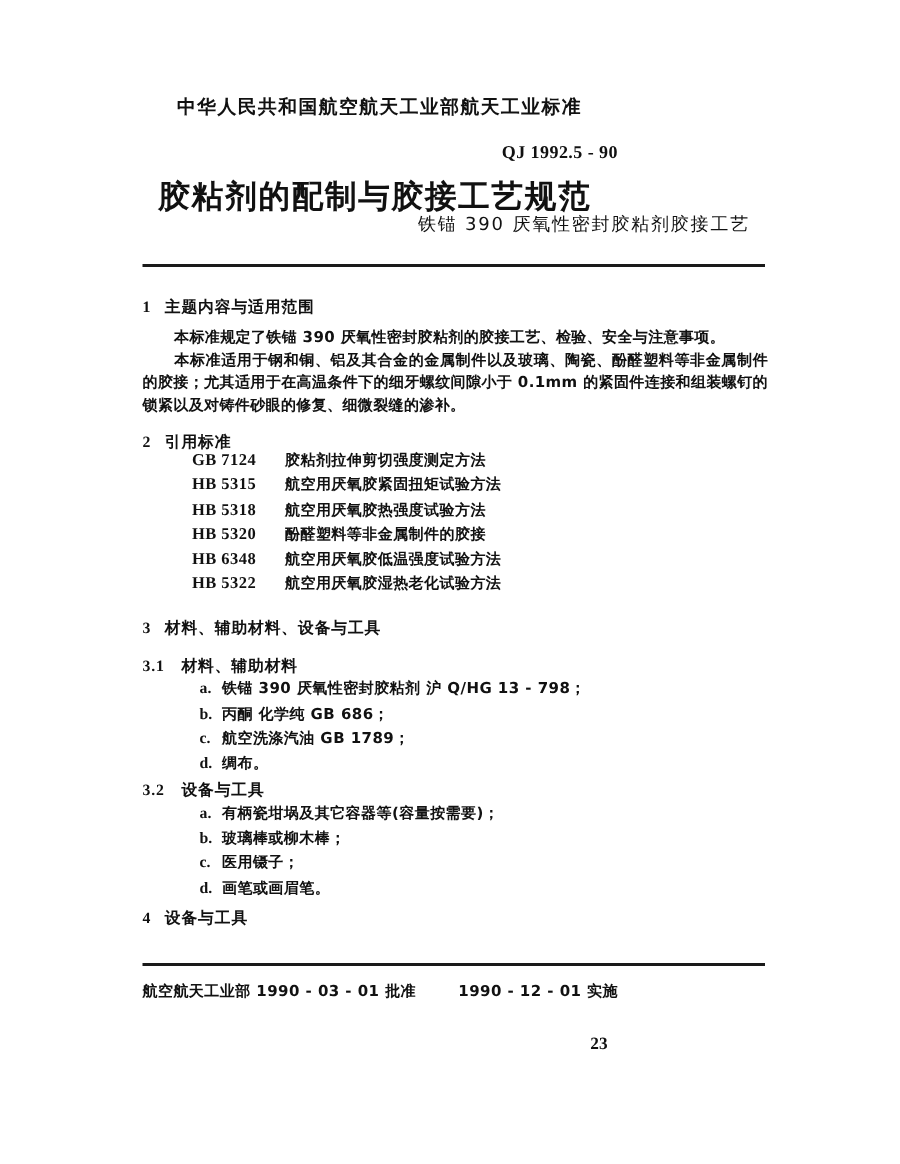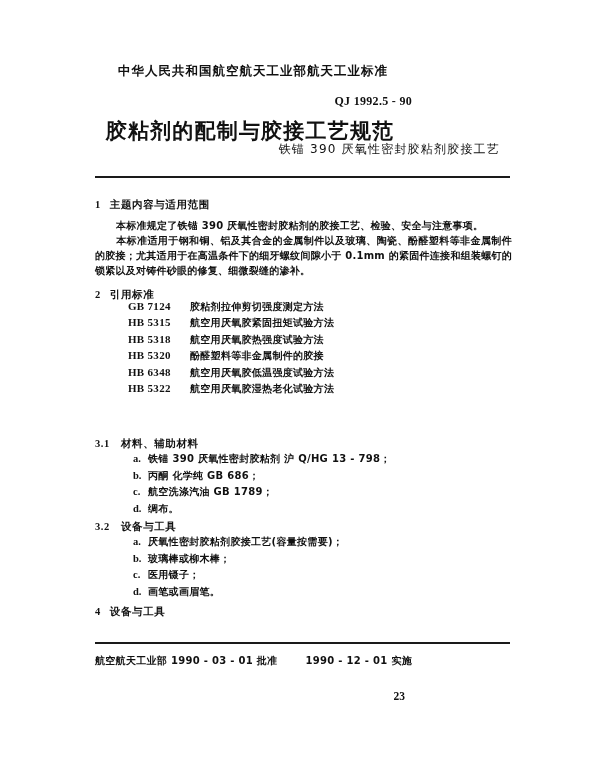--- a/index.html
+++ b/index.html
@@ -241,20 +241,23 @@
     <div class="refrow">
       <span class="code">HB 6348</span>
       <span class="desc cn">航空用厌氧胶低温强度试验方法</span>
     </div>
     <div class="refrow">
       <span class="code">HB 5322</span>
       <span class="desc cn">航空用厌氧胶湿热老化试验方法</span>
     </div>
   </div>
 
+  <div class="sec" style="top:412px;">
+    <span class="num">3</span><span>材料、辅助材料、设备与工具</span>
+  </div>
 
   <div class="sec" style="top:437px;">
     <span class="num wide">3.1</span><span>材料、辅助材料</span>
   </div>
 
   <div class="itemlist" style="top:452px;">
     <div class="itemrow">
       <span class="mk">a.</span>
       <span class="txt cn">铁锚 390 厌氧性密封胶粘剂    沪 Q/HG 13 - 798；</span>
     </div>
@@ -272,21 +275,21 @@
     </div>
   </div>
 
   <div class="sec" style="top:520px;">
     <span class="num wide">3.2</span><span>设备与工具</span>
   </div>
 
   <div class="itemlist" style="top:535px;">
     <div class="itemrow">
       <span class="mk">a.</span>
-      <span class="txt cn">厌氧性密封胶粘剂胶接工艺(容量按需要)；</span>
+      <span class="txt cn">有柄瓷坩埚及其它容器等(容量按需要)；</span>
     </div>
     <div class="itemrow">
       <span class="mk">b.</span>
       <span class="txt cn">玻璃棒或柳木棒；</span>
     </div>
     <div class="itemrow">
       <span class="mk">c.</span>
       <span class="txt cn">医用镊子；</span>
     </div>
     <div class="itemrow">

